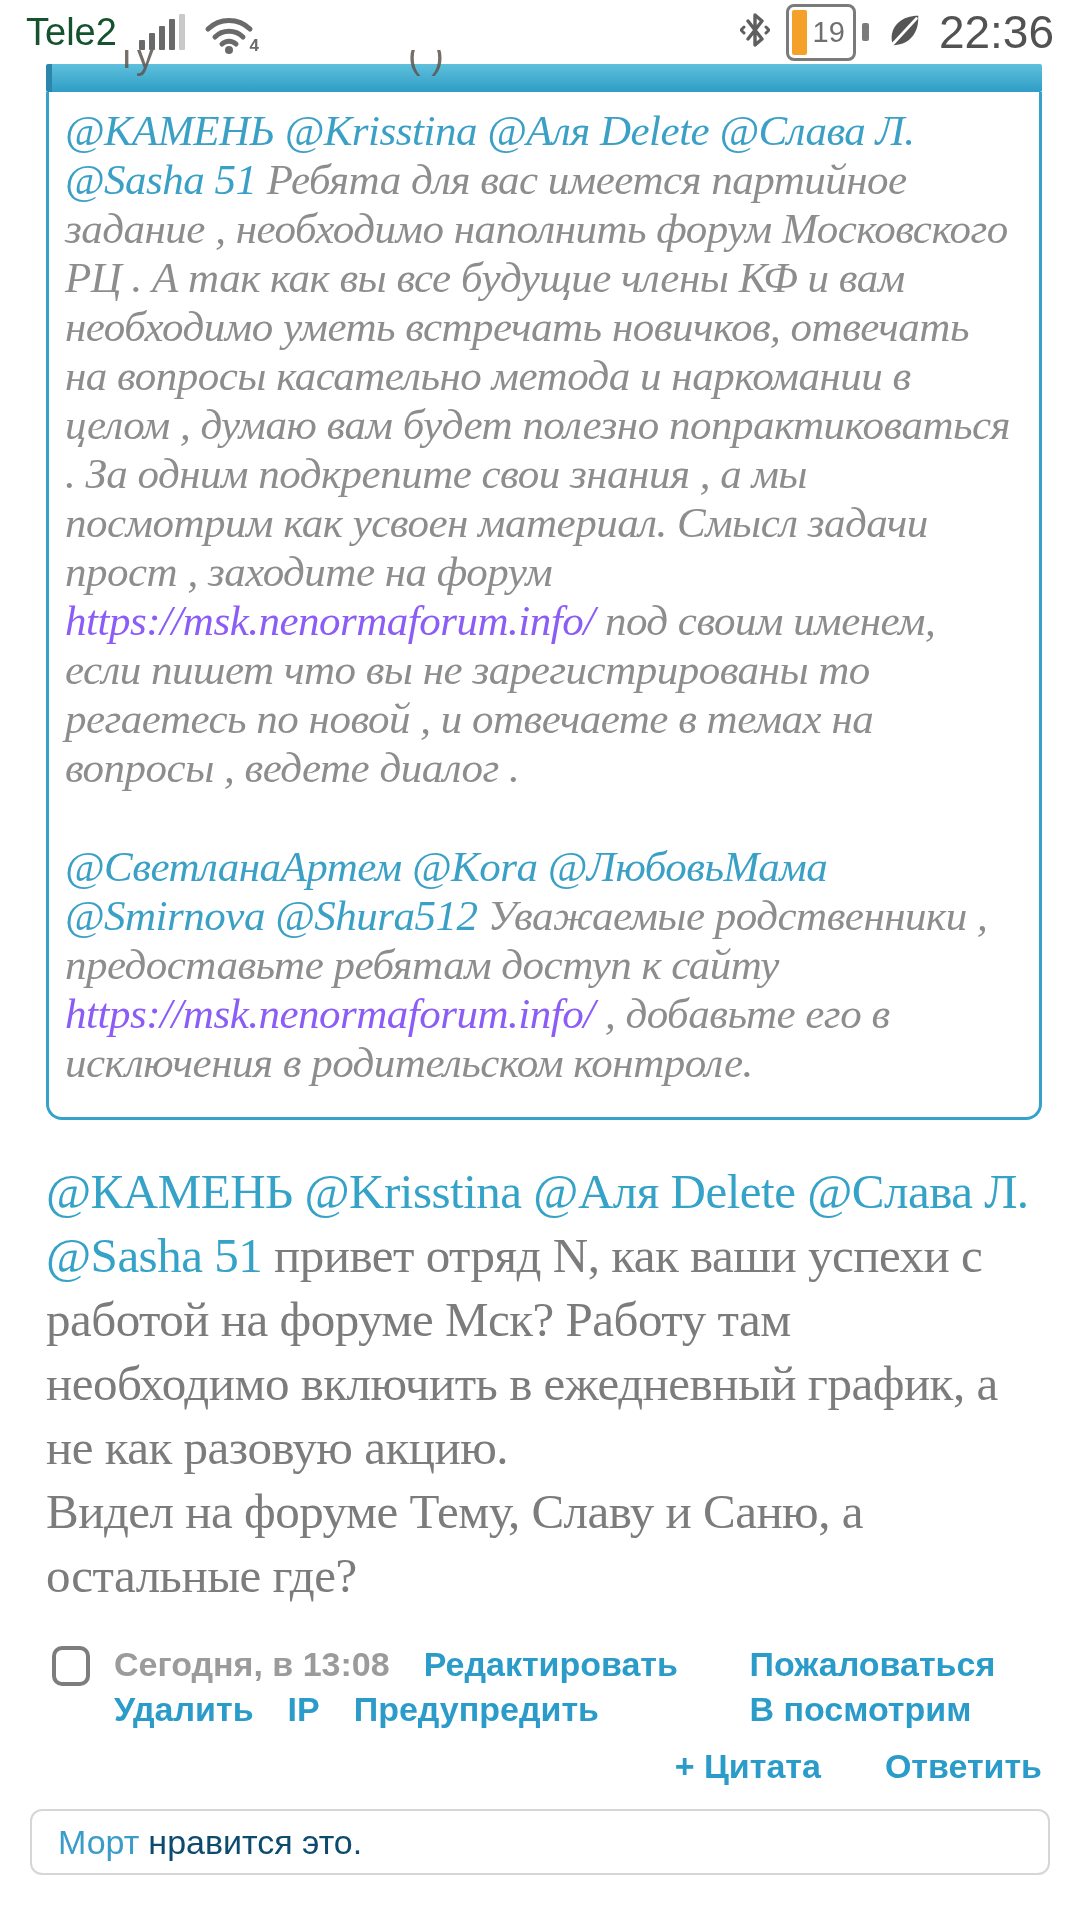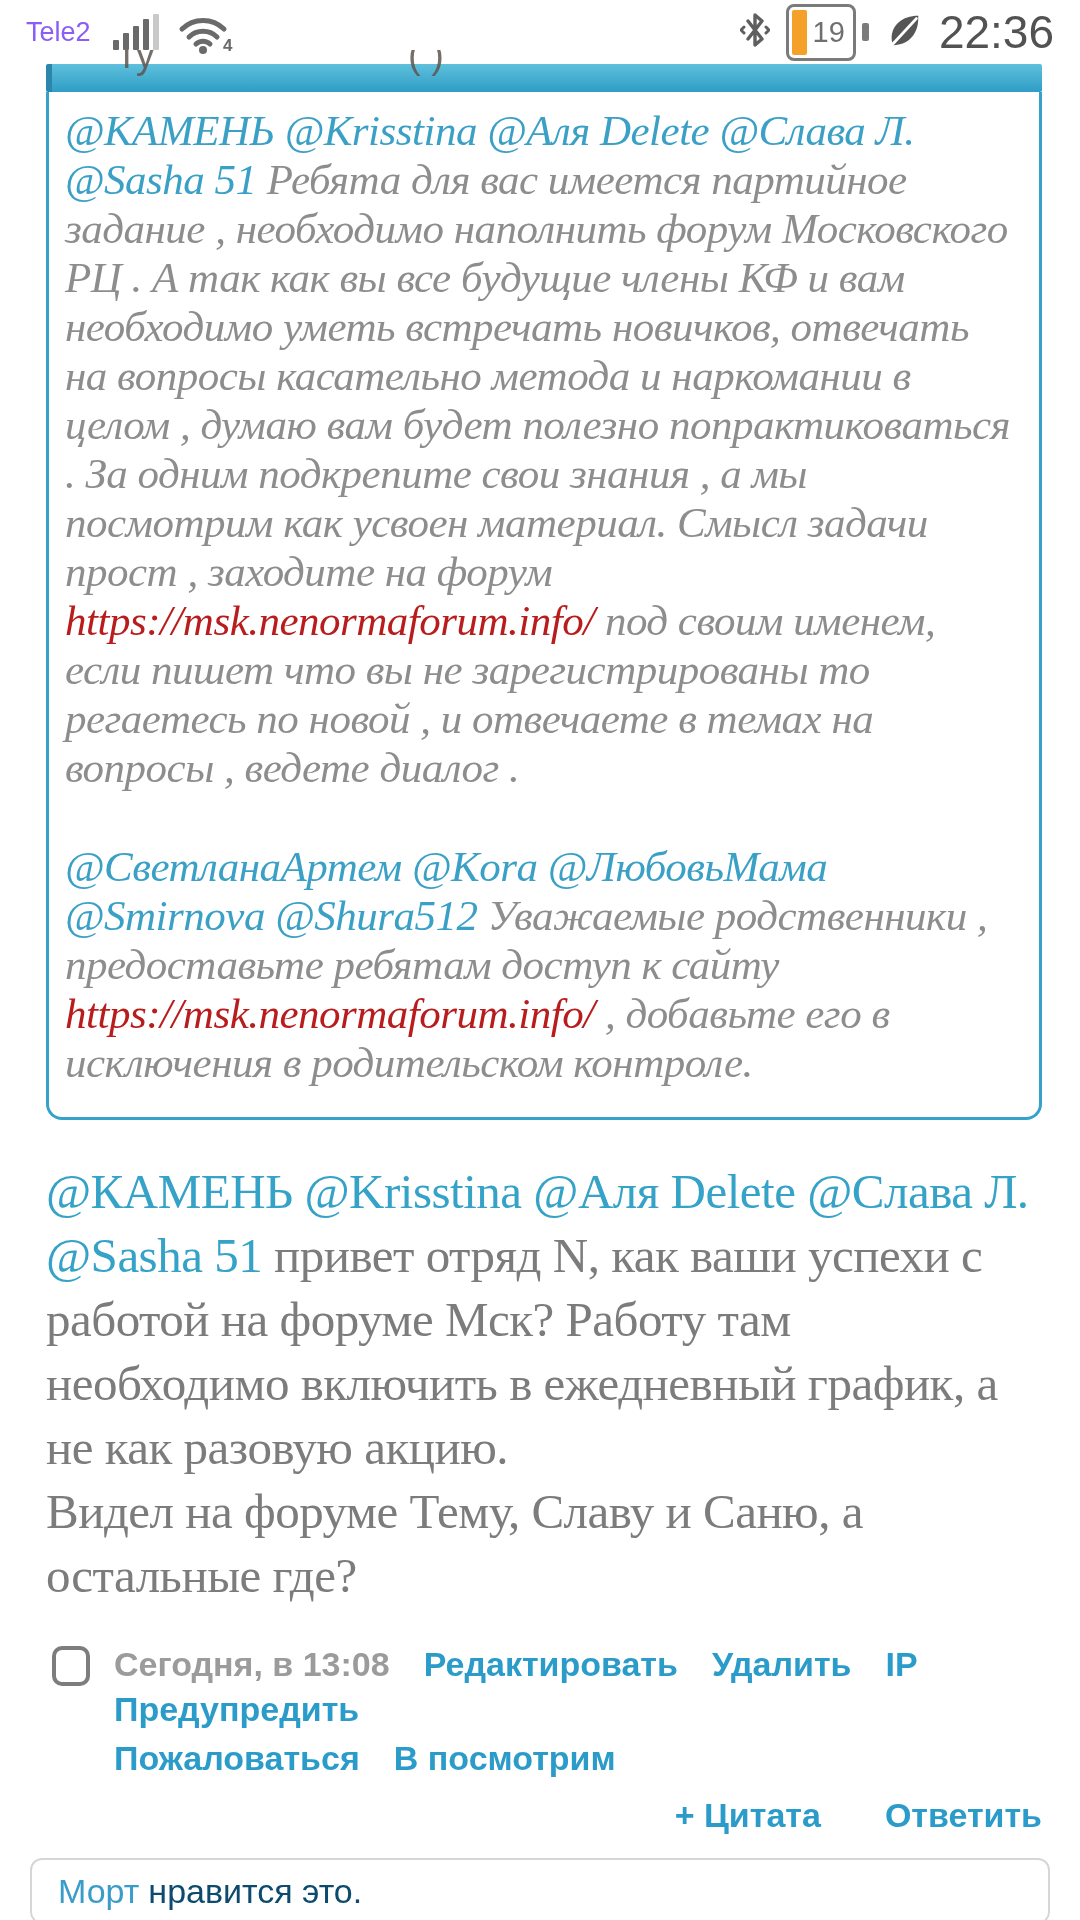--- a/index.html
+++ b/index.html
@@ -13,21 +13,21 @@
   }
   *{box-sizing:border-box;margin:0;padding:0;}
   html,body{width:1080px;height:1920px;overflow:hidden;background:#ffffff;
     font-family:"Liberation Sans",sans-serif;}
   .screen{position:relative;width:1080px;height:1920px;background:#fff;}
 
   
   .status-bar{height:58px;display:flex;align-items:center;justify-content:space-between;
     padding:6px 26px 0 26px;color:var(--status-gray);}
   .sb-left,.sb-right{display:flex;align-items:center;gap:16px;}
-  .carrier{font-size:27px;color:#8b5cf6;letter-spacing:0;}
+  .carrier{font-size:38px;color:#14532d;letter-spacing:0;}
   .sig-bars{display:flex;align-items:flex-end;gap:4px;height:36px;margin-left:6px;}
   .sig-bars i{display:block;width:6px;background:#6a6a6a;border-radius:1px;}
   .sig-bars i:nth-child(1){height:10px}
   .sig-bars i:nth-child(2){height:17px}
   .sig-bars i:nth-child(3){height:24px}
   .sig-bars i:nth-child(4){height:31px}
   .sig-bars i.dim{height:36px;background:#c9c9c9;}
   .wifi{position:relative;width:56px;height:44px;}
   .wifi-badge{position:absolute;right:-2px;bottom:-2px;font-size:17px;color:#6a6a6a;font-weight:bold;}
   .battery{position:relative;width:70px;height:57px;border:3px solid #7b7b7b;border-radius:8px;
@@ -50,33 +50,33 @@
     border-left:6px solid #2a87ab;}
 
   
   .quote-box{margin:0 38px 0 46px;border:3px solid var(--teal);border-top:none;
     border-radius:0 0 16px 16px;padding:14px 26px 30px 16px;
     font-family:"Liberation Serif",serif;font-style:italic;
     font-size:43px;line-height:49px;color:var(--quote-gray);letter-spacing:-0.5px;}
   .quote-box p{margin:0;}
   .quote-box p + p{margin-top:50px;}
   .mention{color:#3aa0c6;}
-  .qlink{color:#b91c1c;text-decoration:none;}
+  .qlink{color:#8b5cf6;text-decoration:none;}
 
   
   .post-body{margin:40px 42px 0 46px;font-family:"Liberation Serif",serif;
     font-size:49px;line-height:64px;color:var(--post-gray);letter-spacing:-0.5px;}
   .mention-plain{color:#35a2c8;}
   .post-line2{display:block;}
 
   
   .actions{margin:34px 38px 0 46px;display:flex;align-items:flex-start;}
   .checkbox{width:38px;height:40px;border:4px solid #7d7d7d;border-radius:10px;
     margin:4px 24px 0 6px;flex:none;background:#fff;cursor:pointer;}
-  .meta{display:flex;flex-direction:column;gap:4px;font-size:34px;font-weight:bold;line-height:45px;}
+  .meta{display:flex;flex-direction:row;gap:4px;font-size:34px;font-weight:bold;line-height:45px;}
   .action-line{display:flex;flex-wrap:wrap;column-gap:34px;}
   .timestamp{color:var(--stamp-gray);}
   .actions a,.reply-row a{color:var(--teal-link);text-decoration:none;cursor:pointer;}
   .reply-row{margin:12px 38px 0 0;display:flex;justify-content:flex-end;gap:64px;
     font-size:34px;font-weight:bold;line-height:45px;}
 
   
   .likes-bar{margin:20px 30px 0 30px;height:66px;border:2px solid #d6d6d6;border-radius:12px;
     display:flex;align-items:center;padding:0 26px;font-size:34px;gap:9px;background:#fff;}
   .likes-user{color:#3a9cc9;text-decoration:none;cursor:pointer;}

